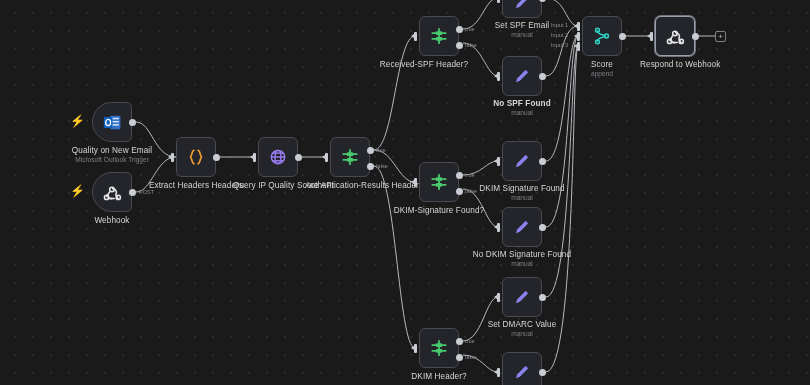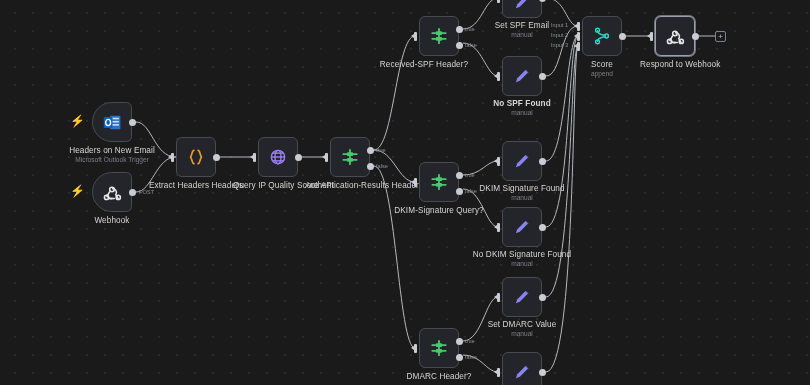--- a/index.html
+++ b/index.html
@@ -128,21 +128,21 @@
       <svg class="ic" width="19" height="19" viewBox="0 0 24 24">
         <rect x="9" y="3.5" width="13" height="17" rx="1.2" fill="#2f6fc4"></rect>
         <rect x="11" y="6" width="9" height="2" fill="#cfe0f5"></rect>
         <rect x="11" y="10" width="9" height="2" fill="#cfe0f5"></rect>
         <rect x="11" y="14" width="9" height="2" fill="#cfe0f5"></rect>
         <rect x="1" y="5" width="11" height="14" rx="1.6" fill="#0f5fbe"></rect>
         <ellipse cx="6.5" cy="12" rx="3.1" ry="3.9" fill="none" stroke="#ffffff" stroke-width="1.7"></ellipse>
       </svg>
     </div>
     <div class="port" style="left:129px;top:118.5px;"></div>
-    <div class="lbl" style="left:57px;top:146px;width:110px;">Headers on New Email</div>
+    <div class="lbl" style="left:57px;top:146px;width:110px;">Quality on New Email</div>
     <div class="sub" style="left:57px;top:156px;width:110px;">Microsoft Outlook Trigger</div>
   </div>
 
   <div class="node">
     <div class="bolt" style="left:70px;top:185px;">⚡</div>
     <div class="box trigger" style="left:92px;top:172px;width:40px;height:40px;">
       <svg class="ic" width="21" height="21" viewBox="0 0 24 24">
         <g fill="none" stroke="#e6e7ea" stroke-width="1.8" stroke-linecap="round">
           <path d="M8.6 11.4 L5.6 16.6"></path>
           <path d="M12.2 7.6 a4.4 4.4 0 0 1 4.2 5.4"></path>
@@ -267,21 +267,21 @@
             <path d="M12 3.4 V20.6"></path>
         </g>
         <rect x="8.4" y="6.2" width="7.2" height="4.6" rx="1" fill="#49c96d"></rect>
         <rect x="8.4" y="13.2" width="7.2" height="4.6" rx="1" fill="#49c96d"></rect>
       </svg>
     </div>
     <div class="port" style="left:456px;top:171.5px;"></div>
     <div class="plabel" style="left:465px;top:172px;">true</div>
     <div class="port" style="left:456px;top:187.5px;"></div>
     <div class="plabel" style="left:465px;top:188px;">false</div>
-    <div class="lbl" style="left:389px;top:206px;width:100px;">DKIM-Signature Query?</div>
+    <div class="lbl" style="left:389px;top:206px;width:100px;">DKIM-Signature Found?</div>
   </div>
 
   <div class="node">
     <div class="inport" style="left:497px;top:156.5px;"></div>
     <div class="box" style="left:502px;top:141px;width:40px;height:40px;">
       <svg class="ic" width="20" height="20" viewBox="0 0 24 24">
         <path d="M4.6 19.4 L6.4 14.6 L16.2 4.8 L19.2 7.8 L9.4 17.6 Z" fill="#8b84f0"></path>
         <path d="M16.2 4.8 L19.2 7.8" stroke="#6f68d8" stroke-width="1"></path>
       </svg>
     </div>
@@ -313,21 +313,21 @@
             <path d="M12 3.4 V20.6"></path>
         </g>
         <rect x="8.4" y="6.2" width="7.2" height="4.6" rx="1" fill="#49c96d"></rect>
         <rect x="8.4" y="13.2" width="7.2" height="4.6" rx="1" fill="#49c96d"></rect>
       </svg>
     </div>
     <div class="port" style="left:456px;top:337.5px;"></div>
     <div class="plabel" style="left:465px;top:338px;">true</div>
     <div class="port" style="left:456px;top:353.5px;"></div>
     <div class="plabel" style="left:465px;top:354px;">false</div>
-    <div class="lbl" style="left:394px;top:372px;width:90px;">DMARC Header?</div>
+    <div class="lbl" style="left:394px;top:372px;width:90px;">DKIM Header?</div>
   </div>
 
   <div class="node">
     <div class="inport" style="left:497px;top:292.5px;"></div>
     <div class="box" style="left:502px;top:277px;width:40px;height:40px;">
       <svg class="ic" width="20" height="20" viewBox="0 0 24 24">
         <path d="M4.6 19.4 L6.4 14.6 L16.2 4.8 L19.2 7.8 L9.4 17.6 Z" fill="#8b84f0"></path>
         <path d="M16.2 4.8 L19.2 7.8" stroke="#6f68d8" stroke-width="1"></path>
       </svg>
     </div>

